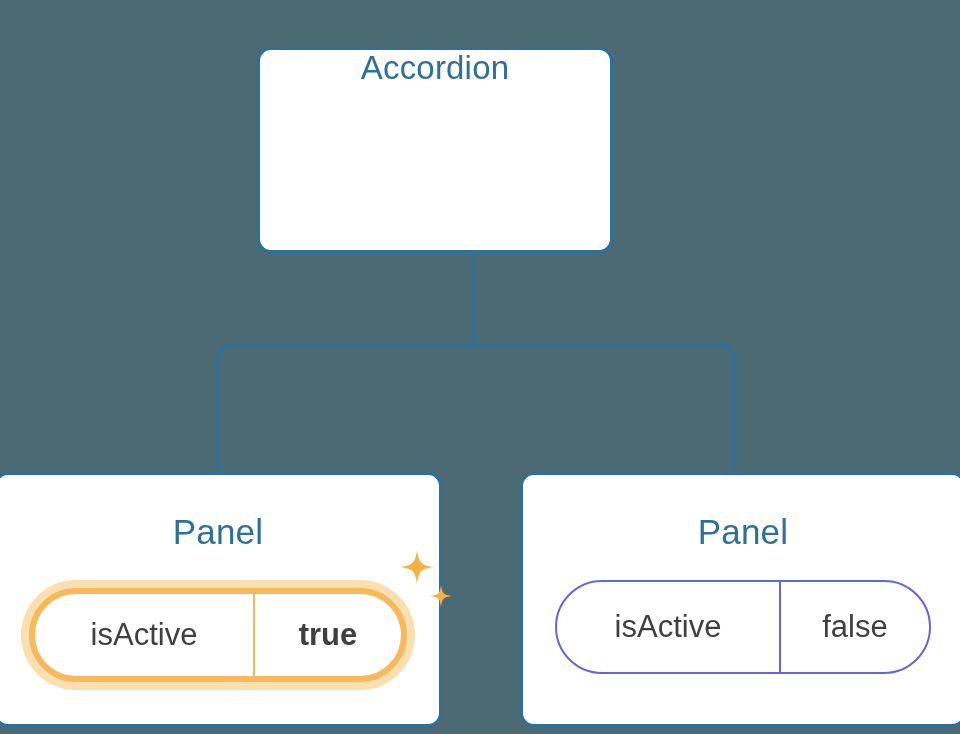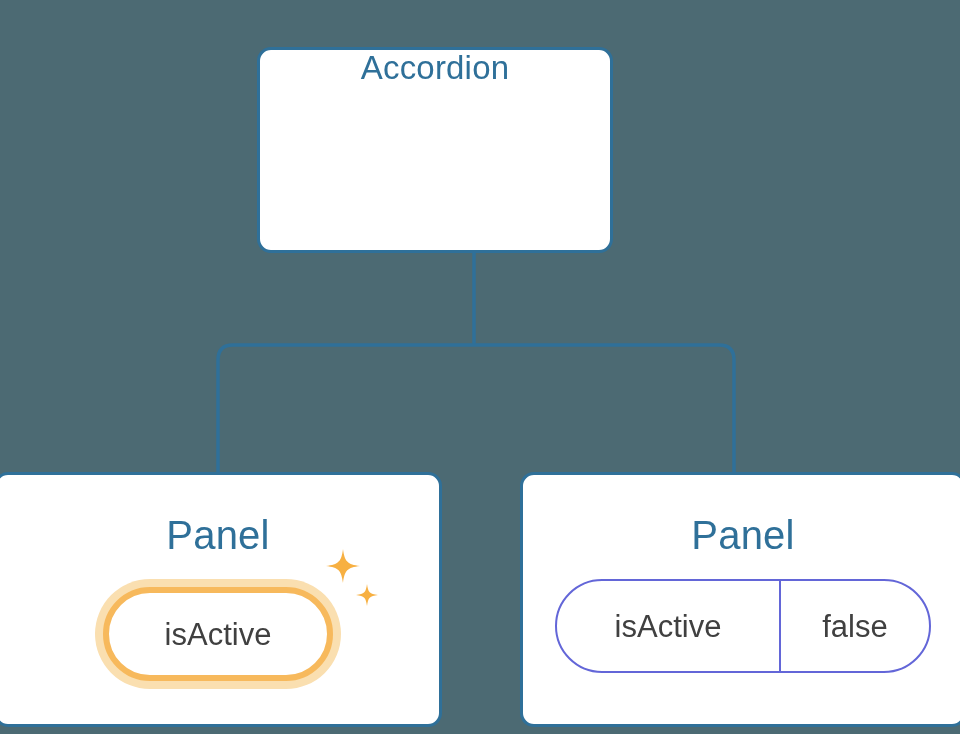--- a/index.html
+++ b/index.html
@@ -79,22 +79,22 @@
     left: -6px;
     width: 448px;
   }
 
   #node-panel-right {
     left: 520px;
     width: 446px;
   }
 
   .panel-node .node-title {
-    font-size: 40px;
-    margin-bottom: 22px;
+    font-size: 35px;
+    margin-bottom: 28px;
   }
 
   
   .pill-wrap {
     position: relative;
     display: inline-block;
   }
 
   .pill {
     display: flex;
@@ -177,20 +177,21 @@
     <div class="node-title">Accordion</div>
   </div>
 
   <div class="node panel-node" id="node-panel-left">
     <div class="node-title">Panel</div>
 
     <div class="pill-wrap">
       <div class="pill-highlight-wrap">
         <div class="pill pill-highlight">
           <div class="pill-key">isActive</div>
+          <div class="pill-val">true</div>
         </div>
       </div>
 
       <div class="sparkles">
         <svg width="70" height="80" viewBox="0 0 70 80">
 
           <path d="M 26 10 C 27.6 22.6 30.4 25.4 43 27 C 30.4 28.6 27.6 31.4 26 44 C 24.4 31.4 21.6 28.6 9 27 C 21.6 25.4 24.4 22.6 26 10 Z" fill="#f7b042"></path>
 
           <path d="M 50 45 C 51.1 53.4 52.6 54.9 61 56 C 52.6 57.1 51.1 58.6 50 67 C 48.9 58.6 47.4 57.1 39 56 C 47.4 54.9 48.9 53.4 50 45 Z" fill="#f7b042"></path>
         </svg>

